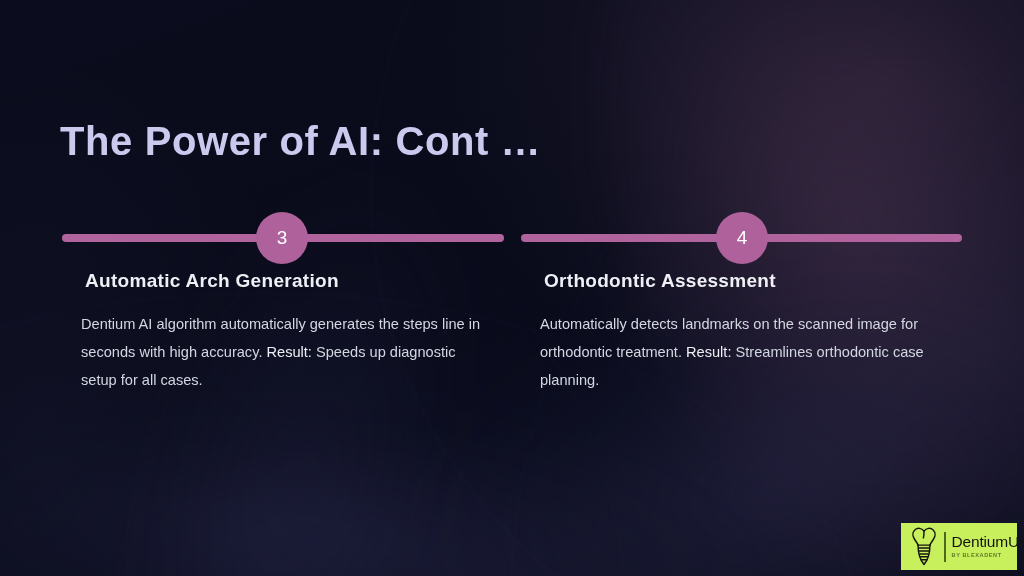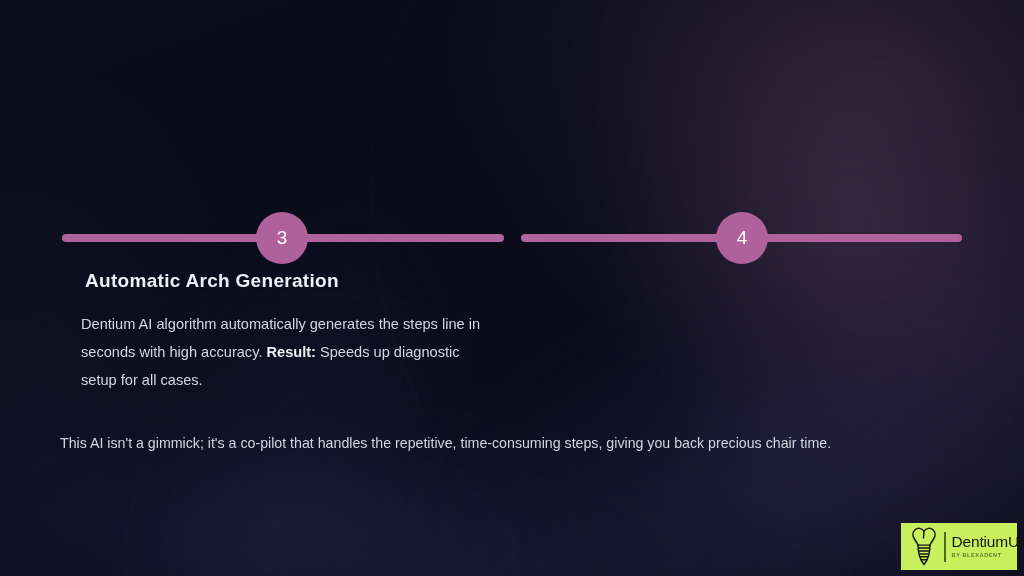--- a/index.html
+++ b/index.html
@@ -134,21 +134,21 @@
     color: #eef0f6;
   }
   .col p {
     margin: 0;
     font-size: 14.6px;
     line-height: 28px;
     color: #d3d7e2;
     font-weight: 400;
   }
   .col p b {
-    font-weight: 700;
+    font-weight: 400;
     color: #eef0f6;
   }
 
   
   .note {
     position: absolute;
     left: 60px;
     top: 432px;
     width: 900px;
     font-size: 14.2px;
@@ -204,39 +204,43 @@
     <div class="swirl swirl-a"></div>
     <div class="swirl swirl-b"></div>
     <div class="swirl swirl-c"></div>
     <div class="swirl swirl-d"></div>
     <div class="arc arc-1"></div>
     <div class="arc arc-2"></div>
     <div class="arc arc-3"></div>
     <div class="arc arc-4"></div>
   </div>
 
+  <div class="title">The Power of AI: Cont …</div>
 
   <div class="timeline">
     <div class="tl-bar seg1"></div>
     <div class="tl-bar seg2"></div>
     <div class="tl-node n1">
       <span>3</span>
     </div>
     <div class="tl-node n2">
       <span>4</span>
     </div>
   </div>
 
   <div class="col left">
     <h2>Automatic Arch Generation</h2>
     <p><span>Dentium AI algorithm automatically generates the steps line in seconds with high accuracy. </span><b>Result:</b><span> Speeds up diagnostic setup for all cases.</span></p>
   </div>
 
-
-  <div class="note">This AI isn't a gimmick; it's a co-pilot that handles the repetitive, time-consuming steps, giving you back precious chair time.</div>
+  <div class="col right">
+    <h2>Orthodontic Assessment</h2>
+    <p><span>Automatically detects landmarks on the scanned image for orthodontic treatment. </span><b>Result:</b><span> Streamlines orthodontic case planning.</span></p>
+  </div>
+
 
   <div class="logo">
     <svg class="logo-mark" viewBox="0 0 36 42">
       <g fill="none" stroke="#14150c" stroke-width="1.5" stroke-linejoin="round" stroke-linecap="round">
         <path d="M18 5.2 C15.6 1.8 11.2 1.6 8.6 4.1 C6.0 6.6 6.2 10.6 8.3 13.6 C9.9 15.9 11.3 17.6 11.9 19.6
                  M18 5.2 C20.4 1.8 24.8 1.6 27.4 4.1 C30.0 6.6 29.8 10.6 27.7 13.6 C26.1 15.9 24.7 17.6 24.1 19.6"></path>
         <path d="M18 5.2 C18 8.4 18 10.2 17.4 12.2"></path>
         <path d="M11.9 19.6 L24.1 19.6"></path>
         <path d="M12.6 22.6 L23.4 22.6"></path>
         <path d="M13.2 25.6 L22.8 25.6"></path>

